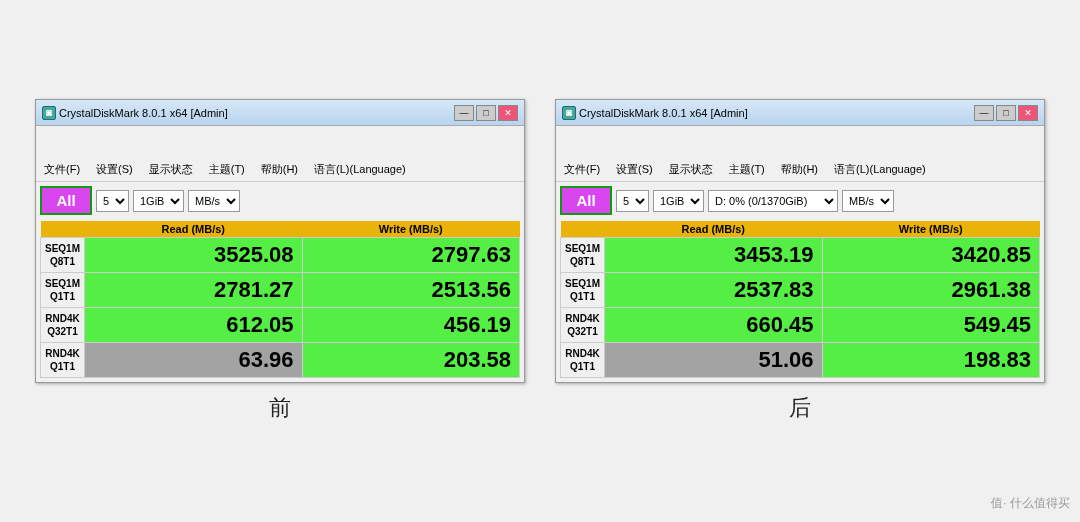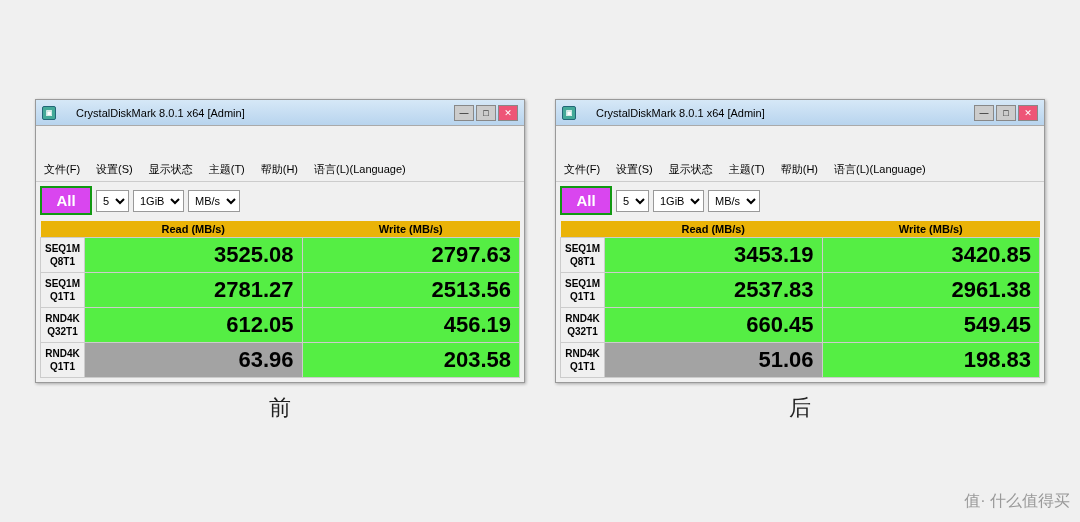--- a/index.html
+++ b/index.html
@@ -50,21 +50,21 @@
       display: flex;
       align-items: center;
       justify-content: space-between;
       border-bottom: 1px solid #aaa;
       height: 26px;
     }
 
     .title-bar-left {
       display: flex;
       align-items: center;
-      gap: 20px;
+      gap: 3px;
     }
 
     .app-icon {
       width: 14px;
       height: 14px;
       background: #4a9;
       border: 1px solid #267;
       border-radius: 2px;
       display: flex;
       align-items: center;
@@ -196,21 +196,21 @@
 
     .bench-table thead tr th {
       border: none;
       background: #eab308;
     }
 
     .watermark {
       position: absolute;
       bottom: 10px;
       right: 10px;
-      font-size: 16px;
+      font-size: 12px;
       color: #999;
     }
   </style>
 </head>
 <body>
 
 <div class="panels-row">
 <div class="panel-wrapper">
       <div class="window">
         <div class="title-bar">
@@ -292,20 +292,21 @@
           <span class="menu-item">设置(S)</span>
           <span class="menu-item">显示状态</span>
           <span class="menu-item">主题(T)</span>
           <span class="menu-item">帮助(H)</span>
           <span class="menu-item">语言(L)(Language)</span>
         </div>
         <div class="toolbar">
           <div class="btn-all">All</div>
           <select class="toolbar-select"><option>5</option></select>
           <select class="toolbar-select"><option>1GiB</option></select>
+          <select class="toolbar-select" style="min-width: 130px;"><option>D: 0% (0/1370GiB)</option></select>
           <select class="toolbar-select"><option>MB/s</option></select>
         </div>
         <div class="content-area">
           <table class="bench-table">
             <thead>
               <tr>
                 <th class="col-label"></th>
                 <th class="col-read">Read (MB/s)</th>
                 <th class="col-write">Write (MB/s)</th>
               </tr>

